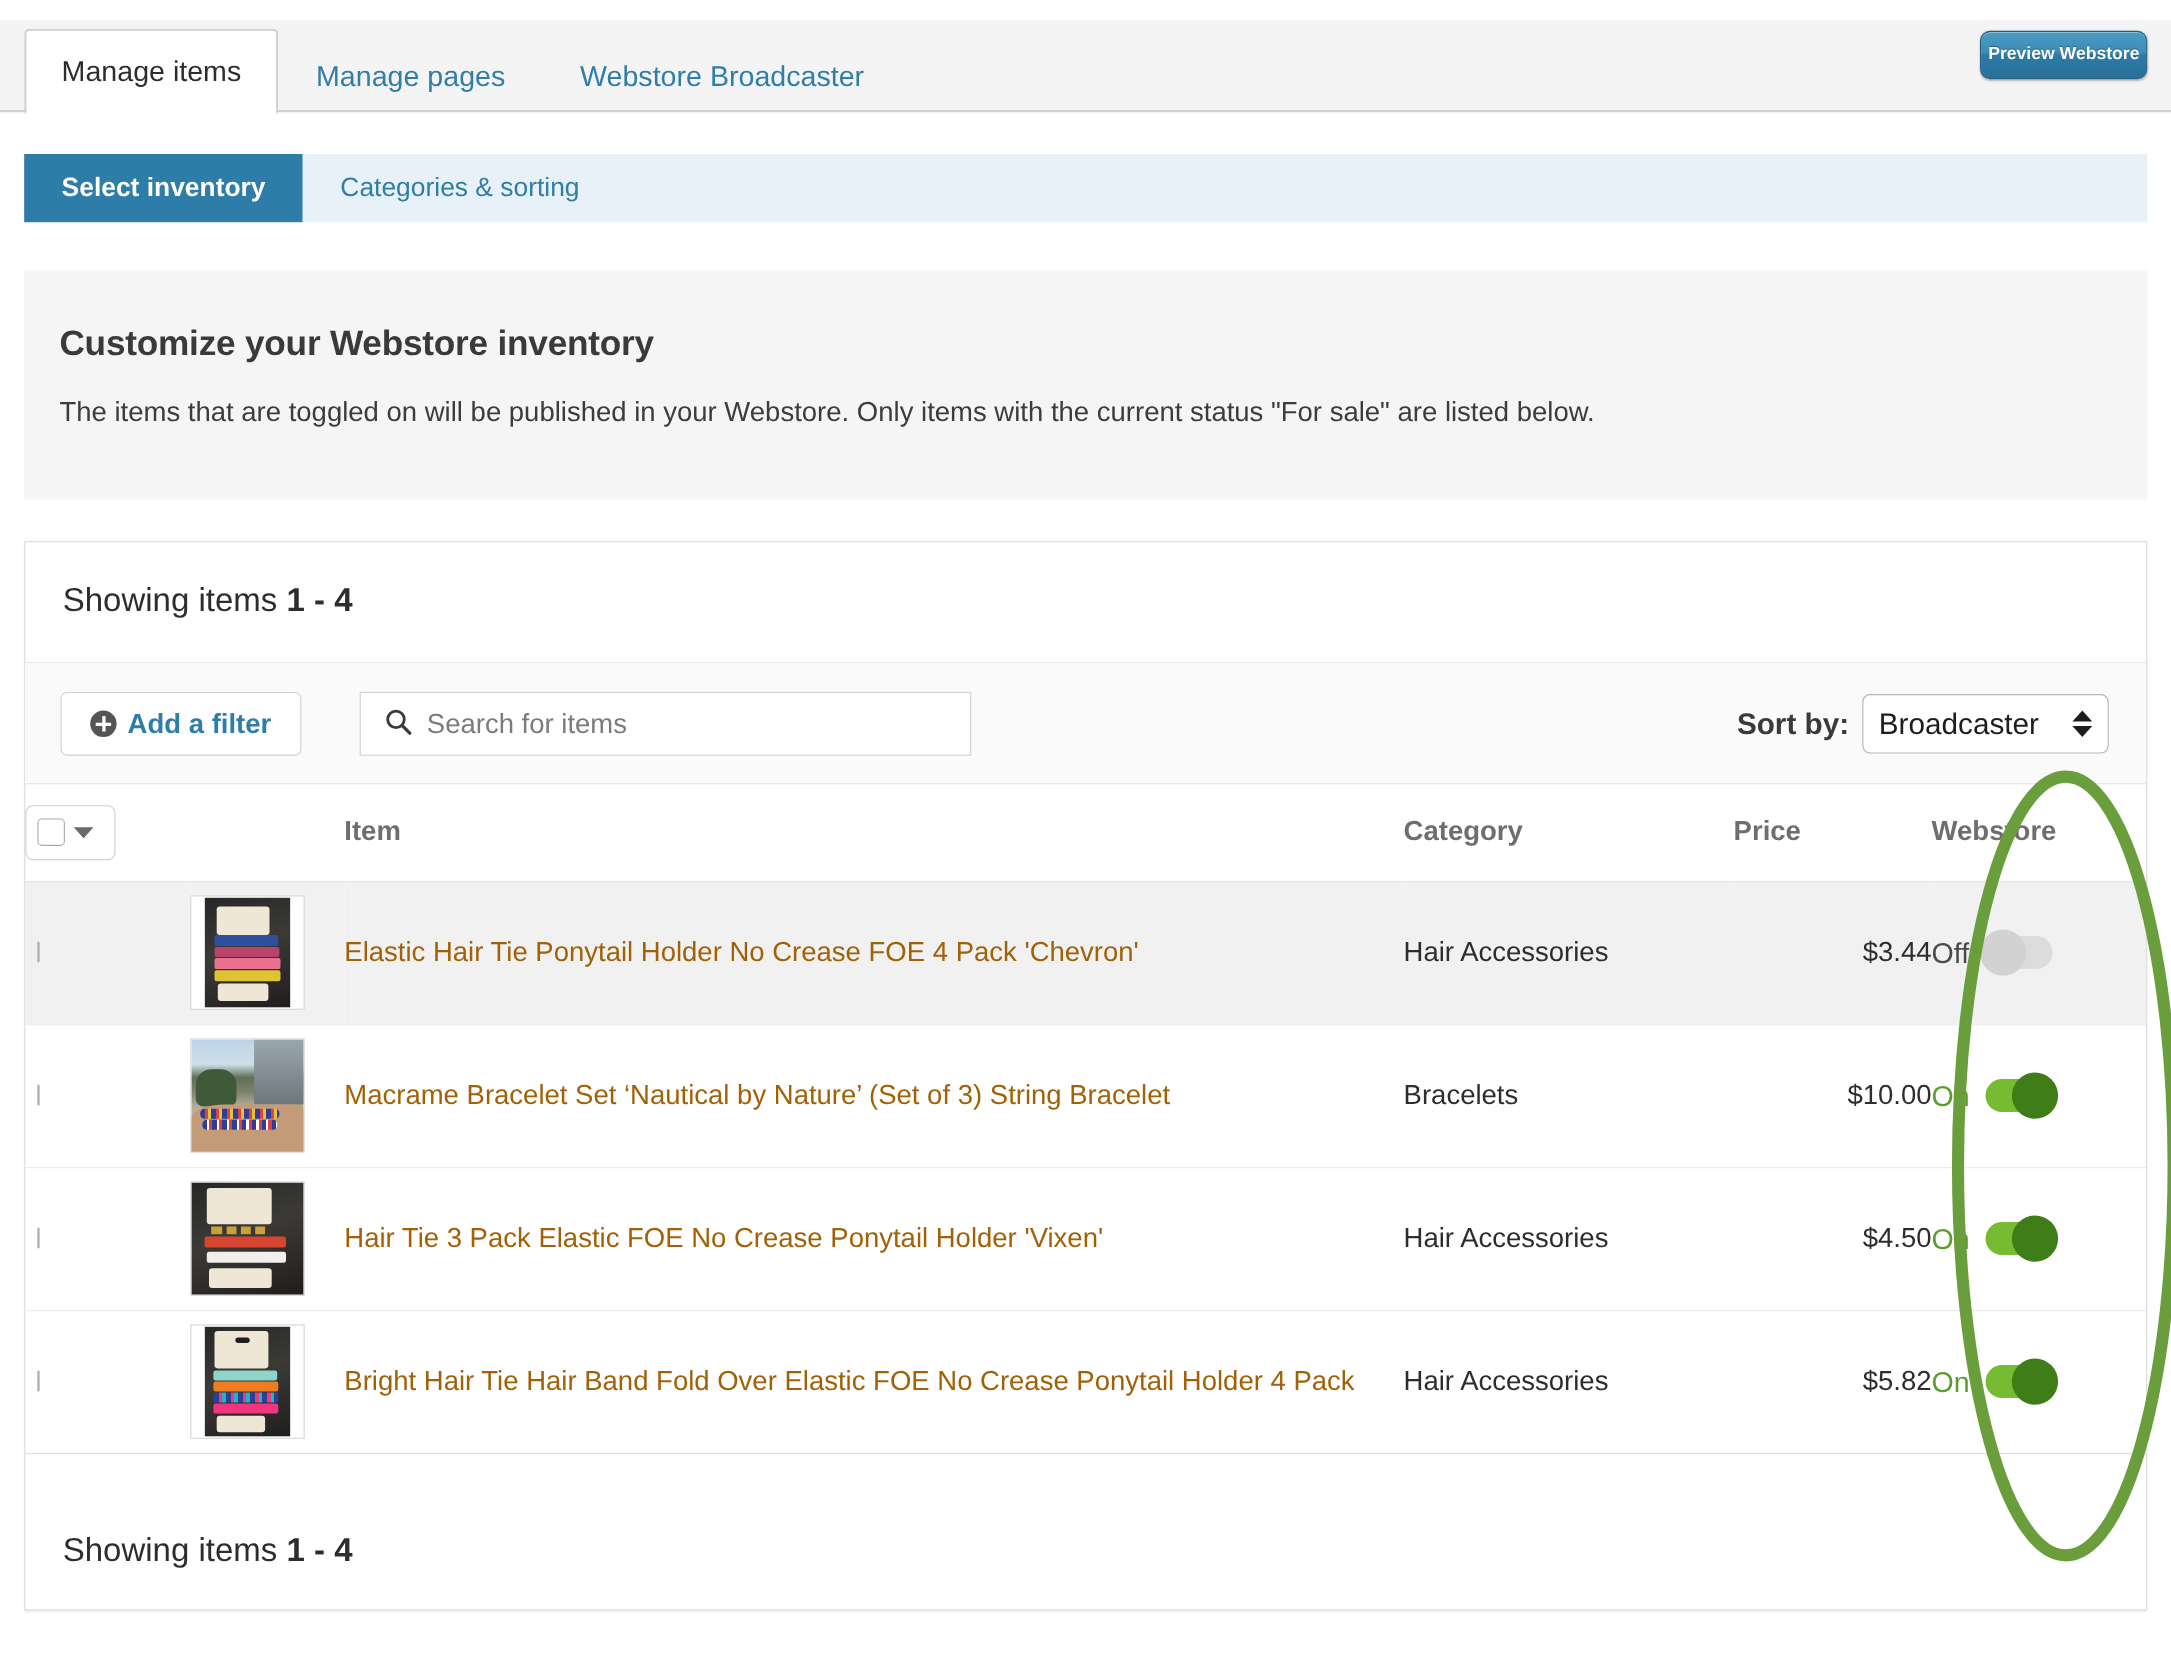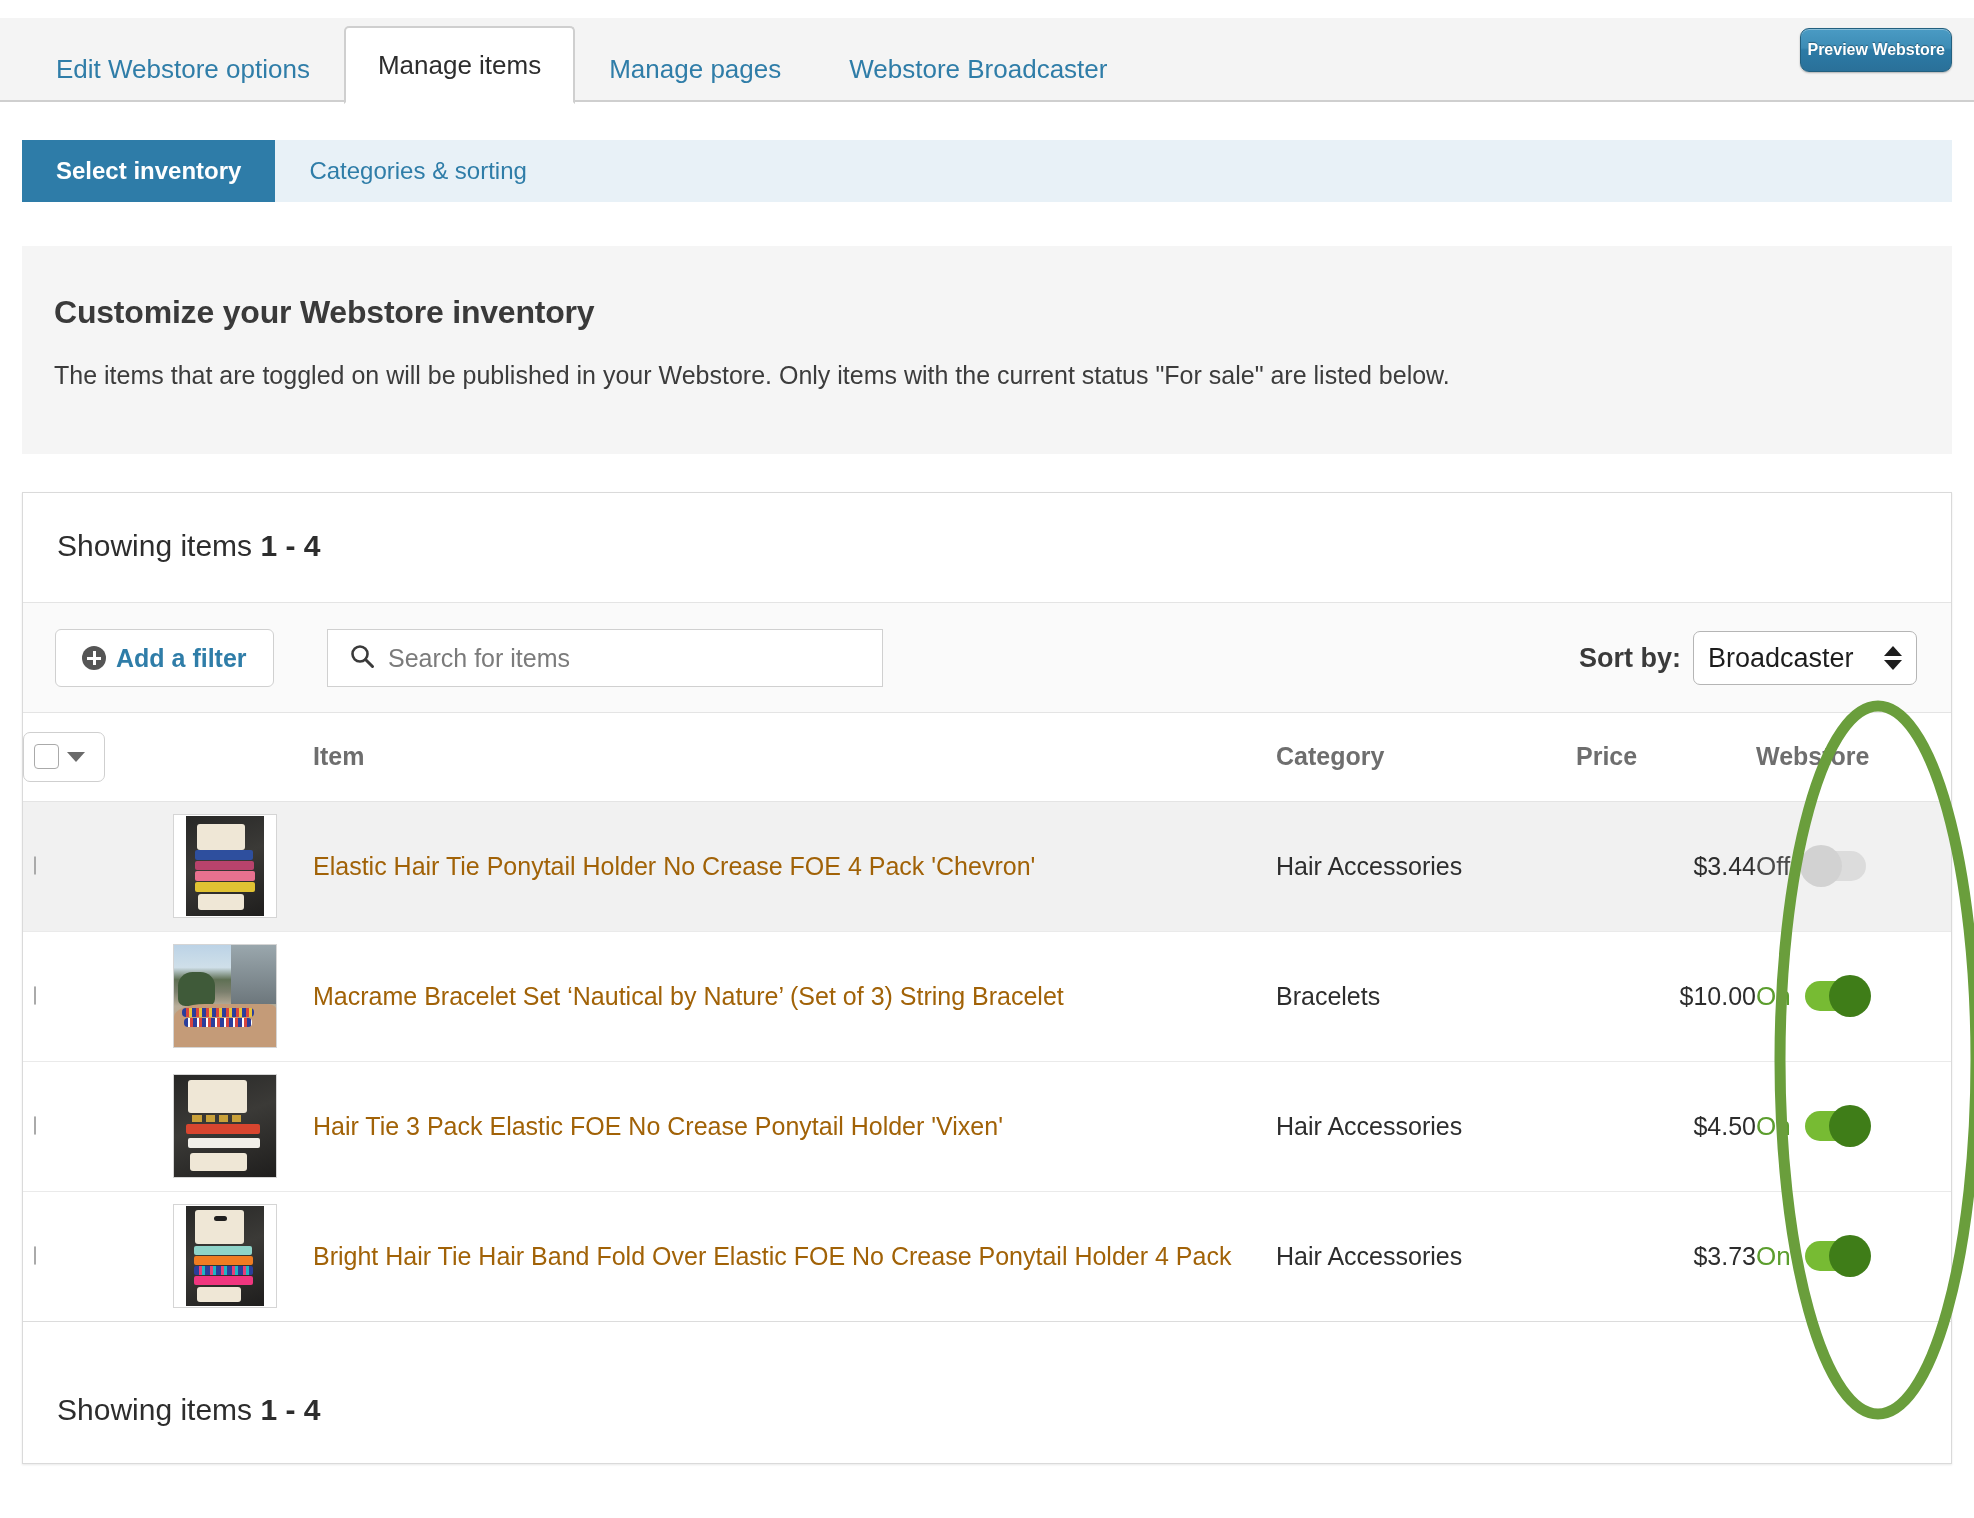--- a/index.html
+++ b/index.html
@@ -263,21 +263,20 @@
   .card-cream { position:absolute; background:#efe7d6; border-radius:3px; }
   .band { position:absolute; border-radius:2px; }
 </style>
 </head>
 <body>
 
 <div id="root">
 
   <div class="tabbar">
     <div class="tabs">
-      <div class="tab">Edit Webstore options</div>
       <div class="tab active">Manage items</div>
       <div class="tab">Manage pages</div>
       <div class="tab">Webstore Broadcaster</div>
     </div>
     <div class="preview-btn">Preview Webstore</div>
   </div>
 
   <div class="subtabbar">
     <div class="subtab active">Select inventory</div>
     <div class="subtab">Categories &amp; sorting</div>
@@ -465,21 +464,21 @@
                 <div class="band" style="left:10%;top:60%;width:76%;height:9%;background:repeating-linear-gradient(90deg,#2b3e9b 0 5px,#e43f7a 5px 8px,#1fb5c4 8px 11px);"></div>
                 <div class="band" style="left:10%;top:70%;width:76%;height:9%;background:#f0367f;"></div>
                 <div class="card-cream" style="left:14%;top:81%;width:56%;height:15%;"></div>
               </div>
             </div>
           </td>
           <td class="td-item">
             <a class="item-link" href="#">Bright Hair Tie Hair Band Fold Over Elastic FOE No Crease Ponytail Holder 4 Pack</a>
           </td>
           <td class="td-cat">Hair Accessories</td>
-          <td class="td-price">$3.73</td>
+          <td class="td-price">$5.82</td>
           <td class="td-web">
             <div class="toggle-wrap">
               <span class="toggle-label on">On</span>
               <span class="switch on">
                   <span class="knob"></span>
                 </span>
             </div>
           </td>
         </tr>
 

